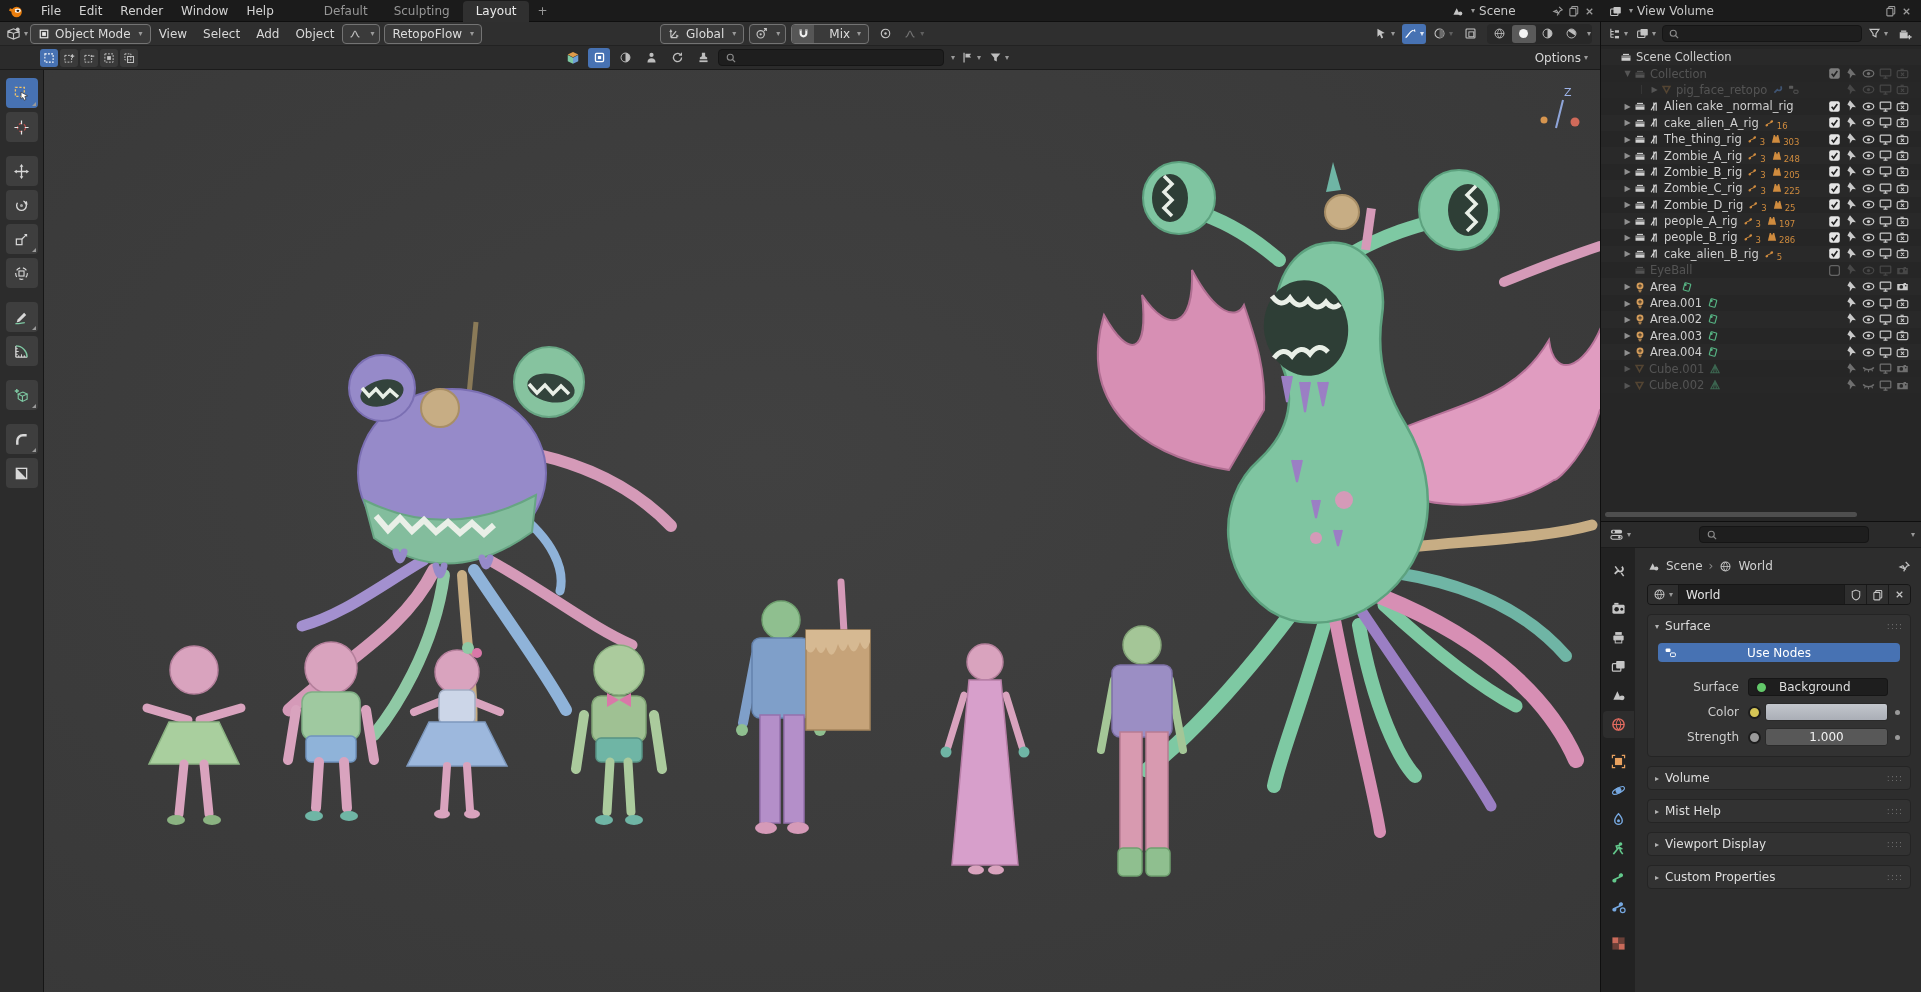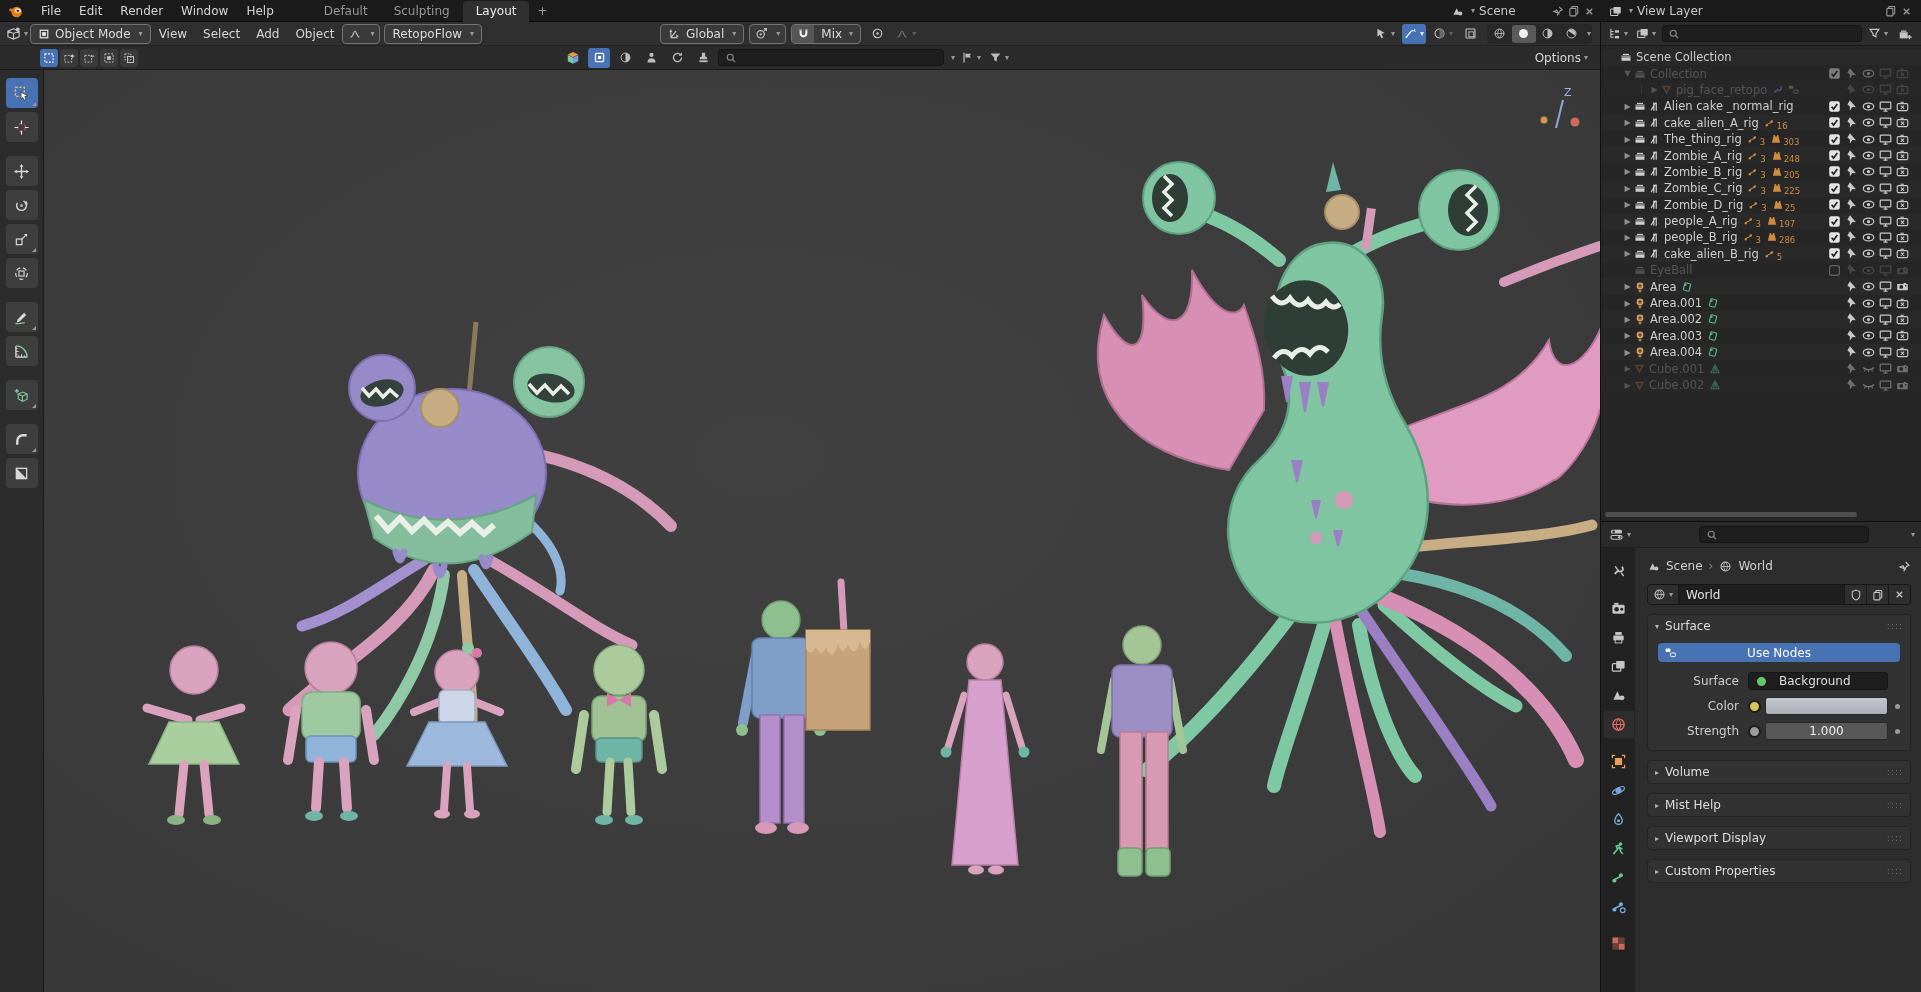--- a/index.html
+++ b/index.html
@@ -76,21 +76,21 @@
 #crumb-pin{margin-left:auto;color:#b9b9b9}
 #datablock{display:flex;align-items:center;height:21px;margin-top:7px;background:#1f1f1f;border:1px solid #161616;border-radius:4px;overflow:hidden}
 #datablock .seg{display:flex;align-items:center;background:#2e2e2e;height:100%;padding:0 5px;border-right:1px solid #1a1a1a}
 #datablock .nm{flex:1;padding:0 7px;color:#e2e2e2}
 #datablock .tbtn{width:22px;height:100%;display:flex;align-items:center;justify-content:center;background:#2e2e2e;border-left:1px solid #1a1a1a;color:#c5c5c5}
 .panel{background:#323232;border:1px solid #242424;border-radius:4px;margin-top:9px}
 .panel-h{height:22px;display:flex;align-items:center;gap:6px;padding:0 7px;color:#dedede}
 .panel-h .dots{margin-left:auto;color:#6e6e6e;letter-spacing:1px;font-size:9px}
 .panel-h .car{font-size:8px;color:#b5b5b5}
 .panel-body{padding:4px 8px 10px}
-#use-nodes{height:19px;background:#4772b3;border-radius:4px;display:flex;align-items:center;justify-content:center;color:#fff;position:relative;margin:2px 2px 10px}
+#use-nodes{height:19px;background:#4772b3;border-radius:4px;display:flex;align-items:center;justify-content:center;color:#fff;position:relative;margin:2px 2px 16px}
 #use-nodes .nico{position:absolute;left:6px;display:flex}
 .prow{display:flex;align-items:center;margin-top:7px}
 .prow .lbl{width:92px;text-align:right;padding-right:9px;color:#cdcdcd;flex:none}
 .prow .fld{flex:1;height:18px;border-radius:3px;display:flex;align-items:center;position:relative}
 .fld.dark{background:#1e1e1e;border:1px solid #161616;color:#dedede;padding:0 6px;gap:6px}
 .fld.slider{background:#585858;border:1px solid #2a2a2a;color:#f2f2f2;justify-content:center}
 .fld.swatch{background:linear-gradient(#c3c7cd,#aaaeb6);border:1px solid #2a2a2a}
 .socket{width:13px;height:13px;border-radius:50%;border:2px solid #1d1d1d;background:#888;margin-right:5px;flex:none}
 .kdot{width:9px;display:flex;justify-content:center;margin-left:5px;color:#9a9a9a;font-size:8px}
 .dotc{width:5px;height:5px;border-radius:50%;background:#9a9a9a}
@@ -149,21 +149,21 @@
   </div>
 
   <div class="id-sel" id="layer-sel">
     <span>
         <svg class="ic" width="13" height="13" viewBox="0 0 16 16">
           <rect x="2" y="5" width="9" height="8" rx="1" fill="none" stroke="#c5c5c5" stroke-width="1.3"></rect>
           <rect x="5.5" y="2.5" width="9" height="8" rx="1" fill="#c5c5c5"></rect>
         </svg>
       </span>
     <span class="chev">▾</span>
-    <span>View Layer</span>
+    <span>View Volume</span>
     <span class="id-btn" style="margin-left:auto">
         <svg class="ic" width="12" height="12" viewBox="0 0 16 16">
           <rect x="5" y="2" width="8" height="10" rx="1" fill="none" stroke="#bdbdbd" stroke-width="1.4"></rect>
           <rect x="2.5" y="4.5" width="8" height="10" rx="1" fill="#1b1b1b" stroke="#bdbdbd" stroke-width="1.4"></rect>
         </svg>
       </span>
     <span class="id-btn dim">
         <svg class="ic" width="11" height="11" viewBox="0 0 16 16">
           <path d="M4 4l8 8M12 4l-8 8" stroke="#bdbdbd" stroke-width="1.8"></path>
         </svg>
@@ -214,21 +214,21 @@
       <span class="chev">▾</span>
     </span>
     <span class="pill" style="padding:0 5px">
       <svg class="ic" width="13" height="13" viewBox="0 0 16 16">
           <circle cx="7" cy="9" r="4.5" fill="none" stroke="#c5c5c5" stroke-width="1.4"></circle>
           <circle cx="7" cy="9" r="1.4" fill="#c5c5c5"></circle>
           <path d="M11 5l3-3M14 5V2h-3" stroke="#c5c5c5" stroke-width="1.3" fill="none"></path>
         </svg>
       <span class="chev">▾</span>
     </span>
-    <span class="pill" style="padding:0;overflow:hidden;gap:0">
+    <span class="pill" style="padding:0;overflow:hidden;gap:8px">
       <span class="icbtn" style="background:#565656;border-radius:0;height:20px">
         <svg class="ic" width="13" height="13" viewBox="0 0 16 16">
             <path fill="none" stroke="#efefef" stroke-width="2.6" d="M4.5 3v5a3.5 3.5 0 0 0 7 0V3"></path>
             <path stroke="#9a9a9a" stroke-width="2.6" d="M4.5 2.5v2.2M11.5 2.5v2.2"></path>
           </svg>
       </span>
       <span style="display:flex;align-items:center;gap:4px;padding:0 7px">
         <span>Mix</span>
         <span class="chev">▾</span>
       </span>

